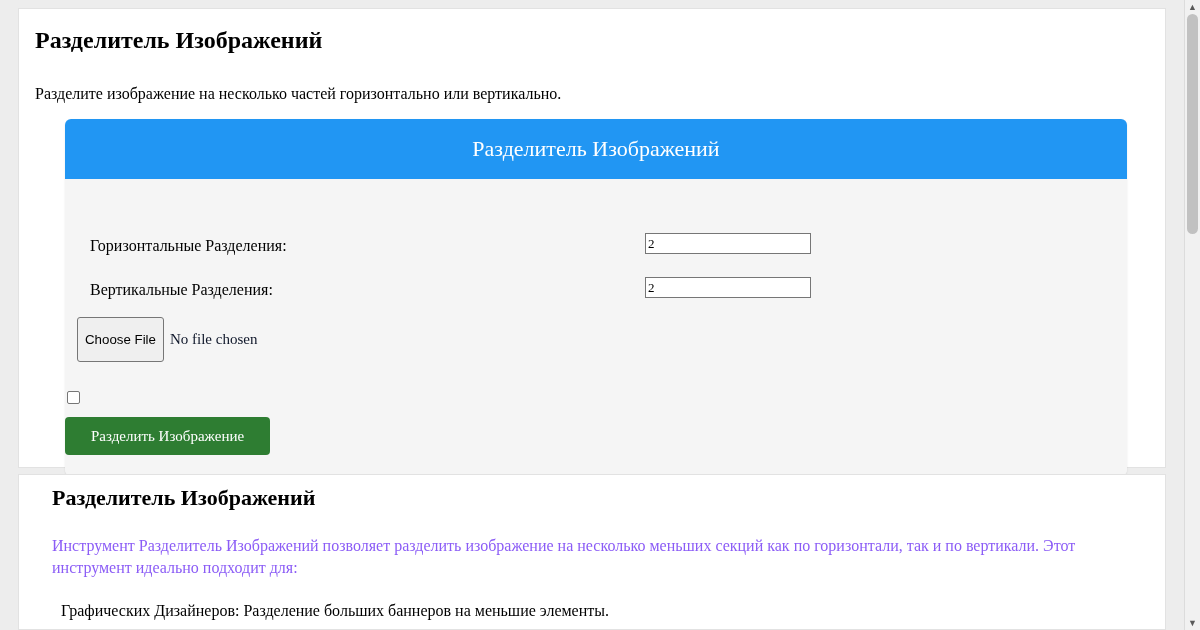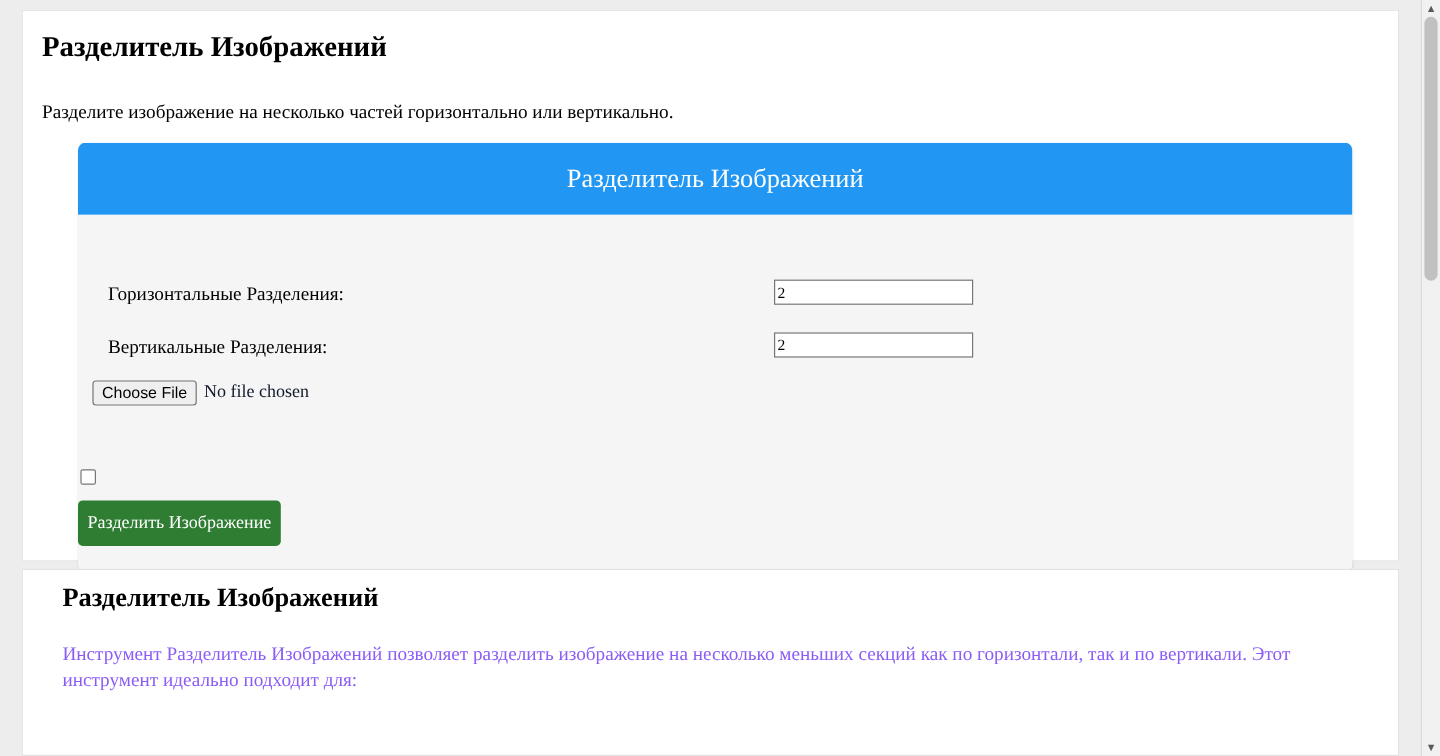--- a/index.html
+++ b/index.html
@@ -146,21 +146,21 @@
     position: absolute;
     left: 12px;
     top: 138px;
     display: flex;
     align-items: center;
     gap: 6px;
   }
   .file-button {
     font-family: "Liberation Sans", sans-serif;
     font-size: 13.3px;
-    padding: 2px 7px;
+    padding: 14px 7px;
     background: #efefef;
     border: 1px solid #767676;
     border-radius: 3px;
     color: #000;
     cursor: default;
   }
   .file-status {
     font-size: 15px;
     color: #0f172a;
     font-family: "Liberation Serif", serif;
@@ -185,21 +185,21 @@
   }
 
   .submit-button {
     position: absolute;
     left: 0px;
     top: 238px;
     background: #2e7d32;
     color: #ffffff;
     border: none;
     border-radius: 4px;
-    padding: 0 8px;
+    padding: 0 26px;
     height: 38px;
     line-height: 38px;
     font-size: 15px;
     font-family: "Liberation Serif", serif;
     cursor: pointer;
   }
 
   
   .info-card {
     position: absolute;
@@ -272,20 +272,21 @@
 
         <button class="submit-button">Разделить Изображение</button>
 
       </div>
     </div>
   </div>
 
   <div class="info-card">
     <div class="info-title">Разделитель Изображений</div>
     <div class="info-paragraph">Инструмент Разделитель Изображений позволяет разделить изображение на несколько меньших секций как по горизонтали, так и по вертикали. Этот инструмент идеально подходит для:</div>
+    <div class="info-list-item">Графических Дизайнеров: Разделение больших баннеров на меньшие элементы.</div>
   </div>
 
   <div class="scrollbar-track">
     <div class="scrollbar-arrow top">▲</div>
     <div class="scrollbar-thumb"></div>
     <div class="scrollbar-arrow bottom">▼</div>
   </div>
 
 </div>
 

